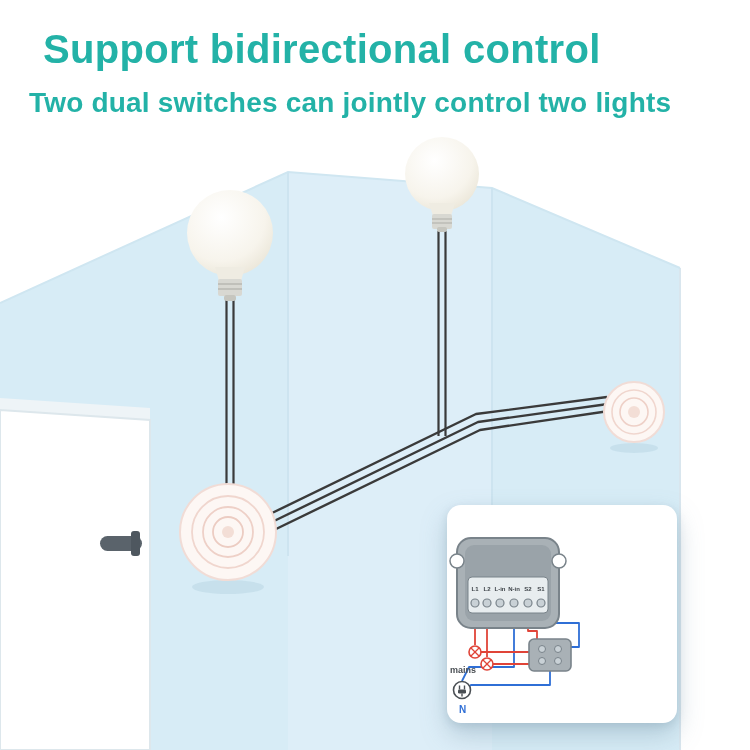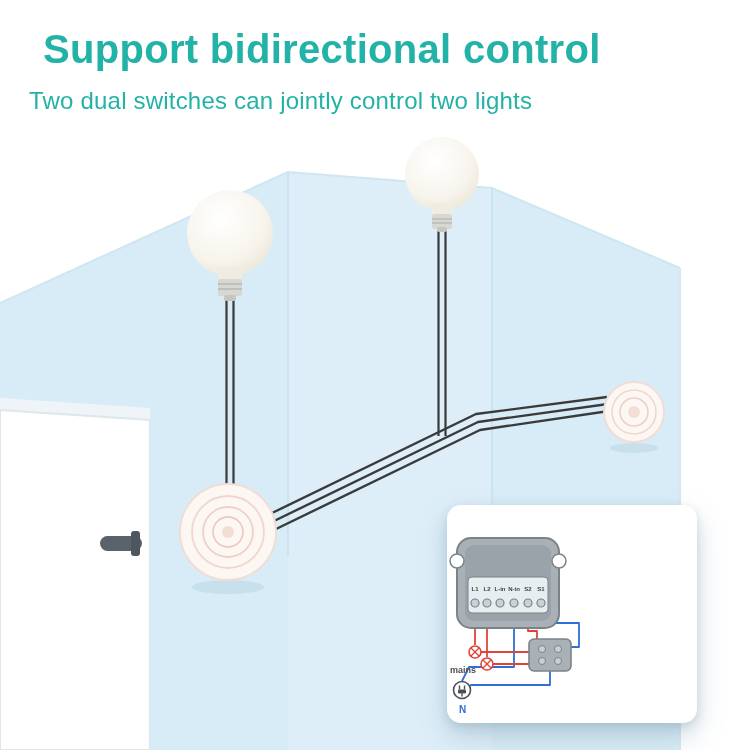--- a/index.html
+++ b/index.html
@@ -3,24 +3,24 @@
 <meta charset="utf-8">
 <style>
   html,body{margin:0;padding:0;}
   body{
     width:750px;height:750px;position:relative;overflow:hidden;
     background:#ffffff;
     font-family:"Liberation Sans", sans-serif;
   }
   .header{position:absolute;left:28px;top:12px;z-index:10;color:#23b2a7;}
   .header h1{margin:15px;font-size:40px;font-weight:700;letter-spacing:.3px;}
-  .header h2{margin:7px 0 0 1px;font-size:24px;font-weight:400;letter-spacing:.2px;}
+  .header h2{margin:7px 0 0 1px;font-size:28px;font-weight:700;letter-spacing:.2px;}
   .scene{position:absolute;left:0;top:0;width:750px;height:750px;}
   .diagram-panel{
-    position:absolute;left:447px;top:505px;width:250px;height:218px;
+    position:absolute;left:447px;top:505px;width:230px;height:218px;
     background:#ffffff;border-radius:14px;
     box-shadow:0 12px 26px rgba(110,140,160,.35), 0 3px 8px rgba(110,140,160,.22);
     z-index:6;
   }
   .diagram-panel svg{display:block;}
 </style>
 </head>
 <body>
 
 <div class="header">

